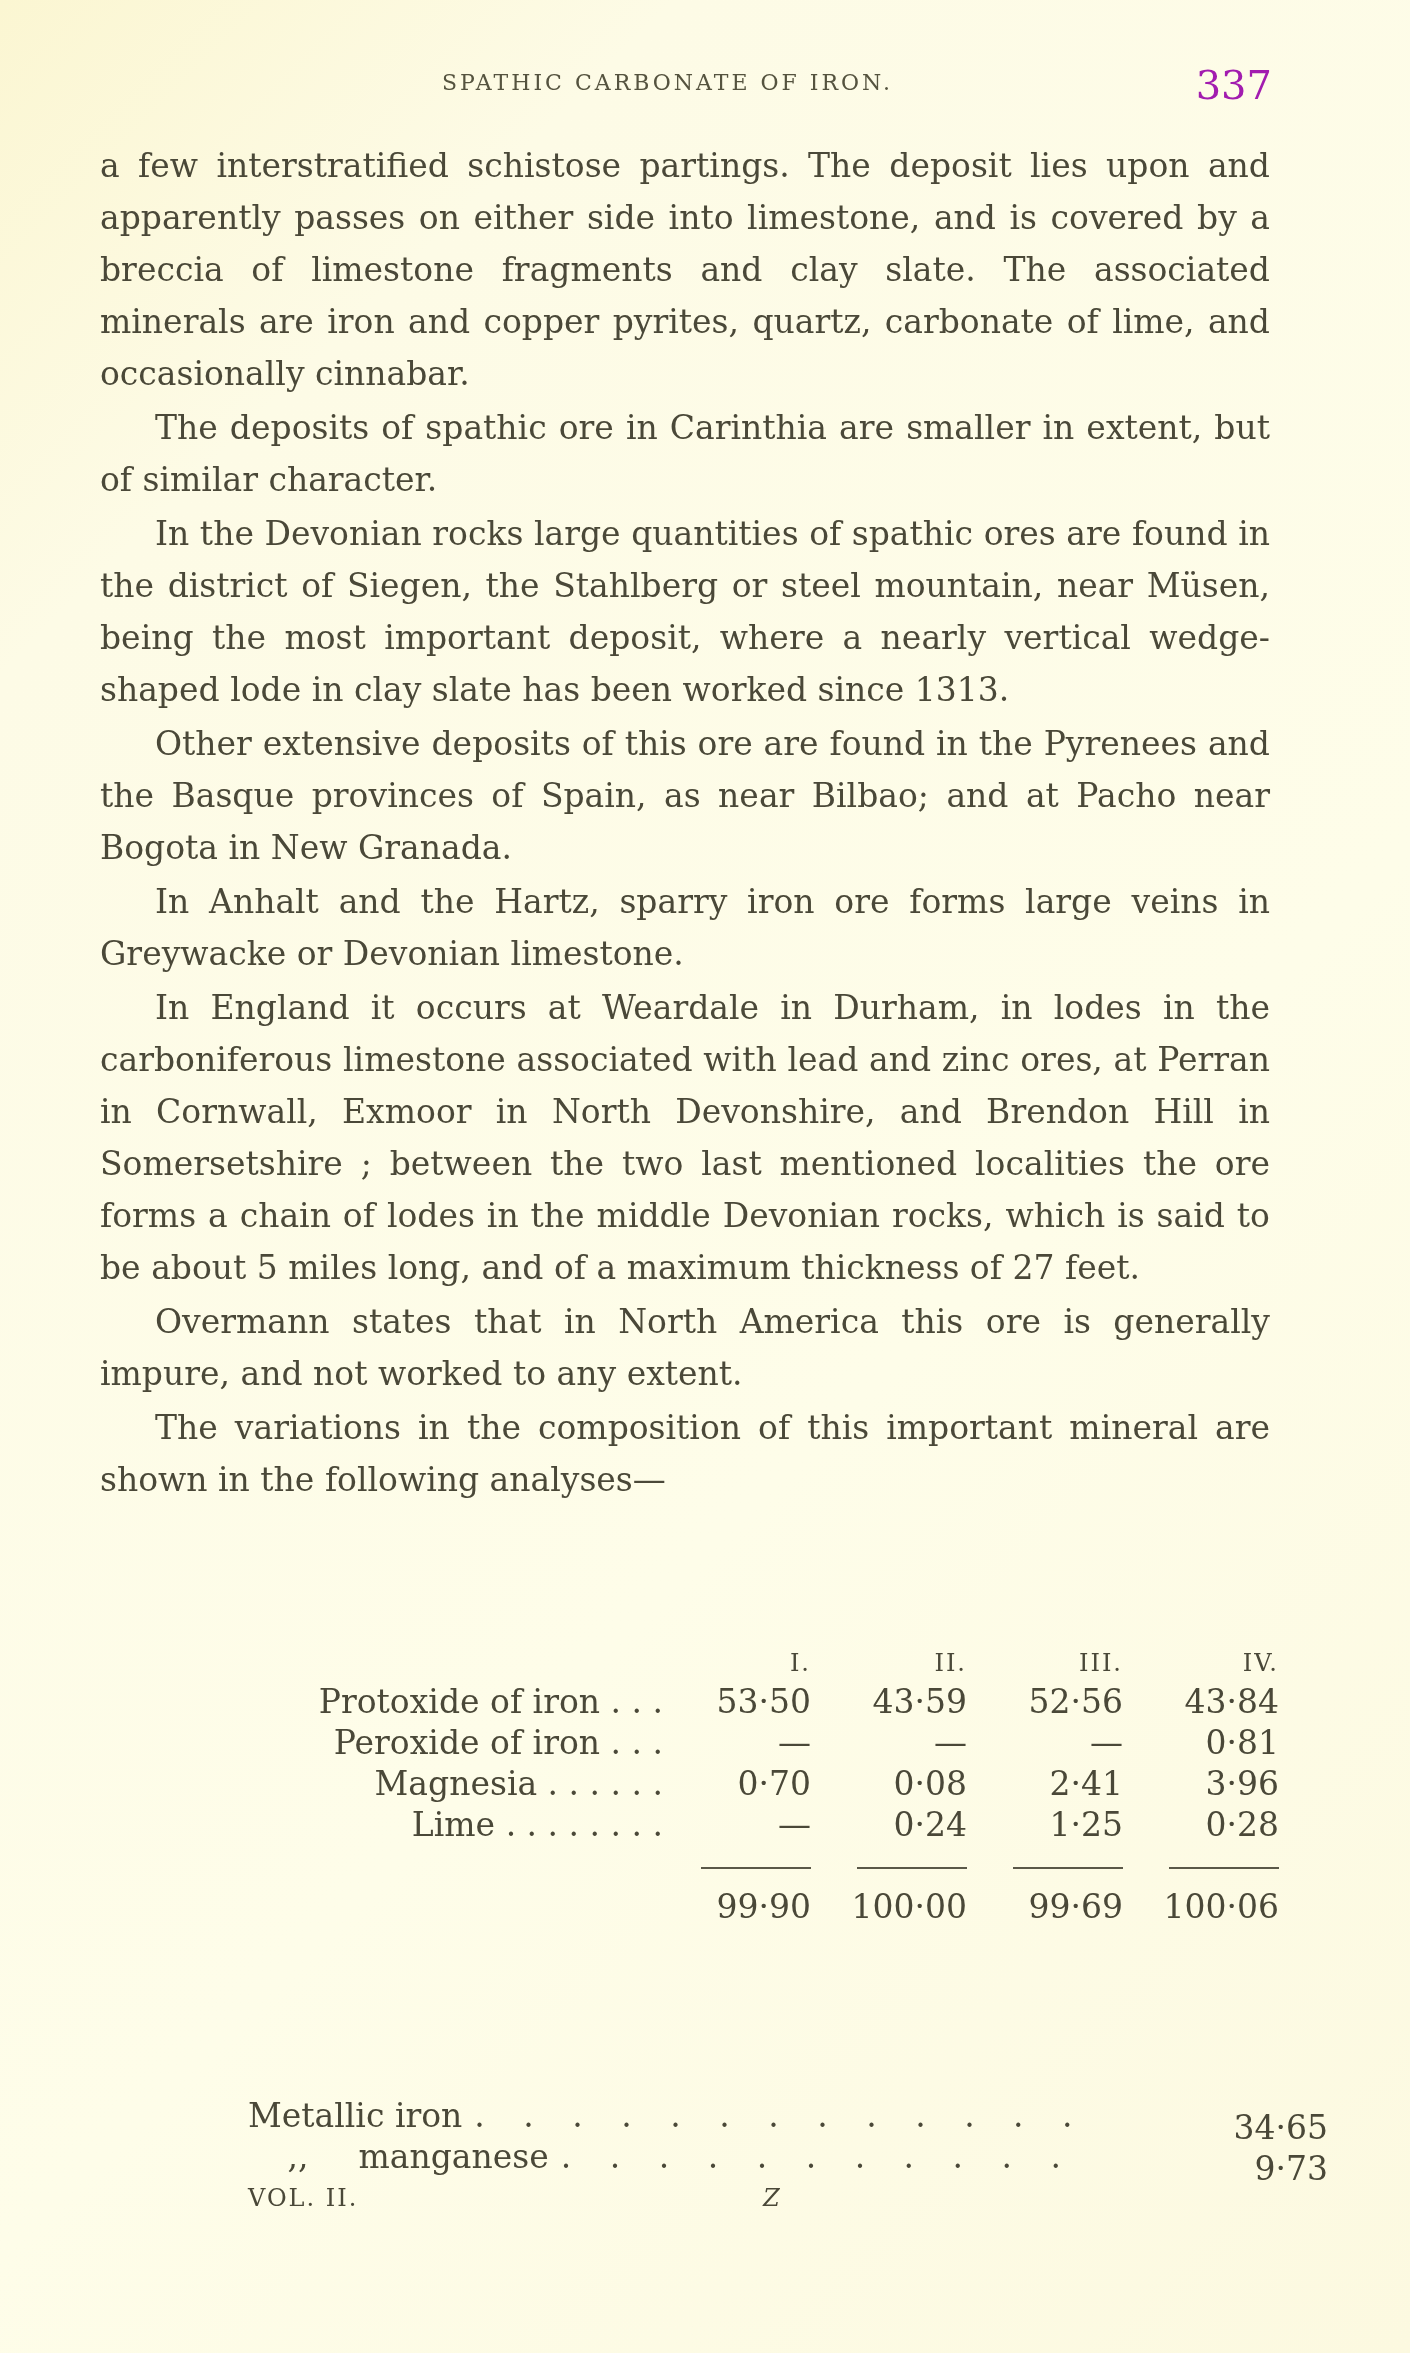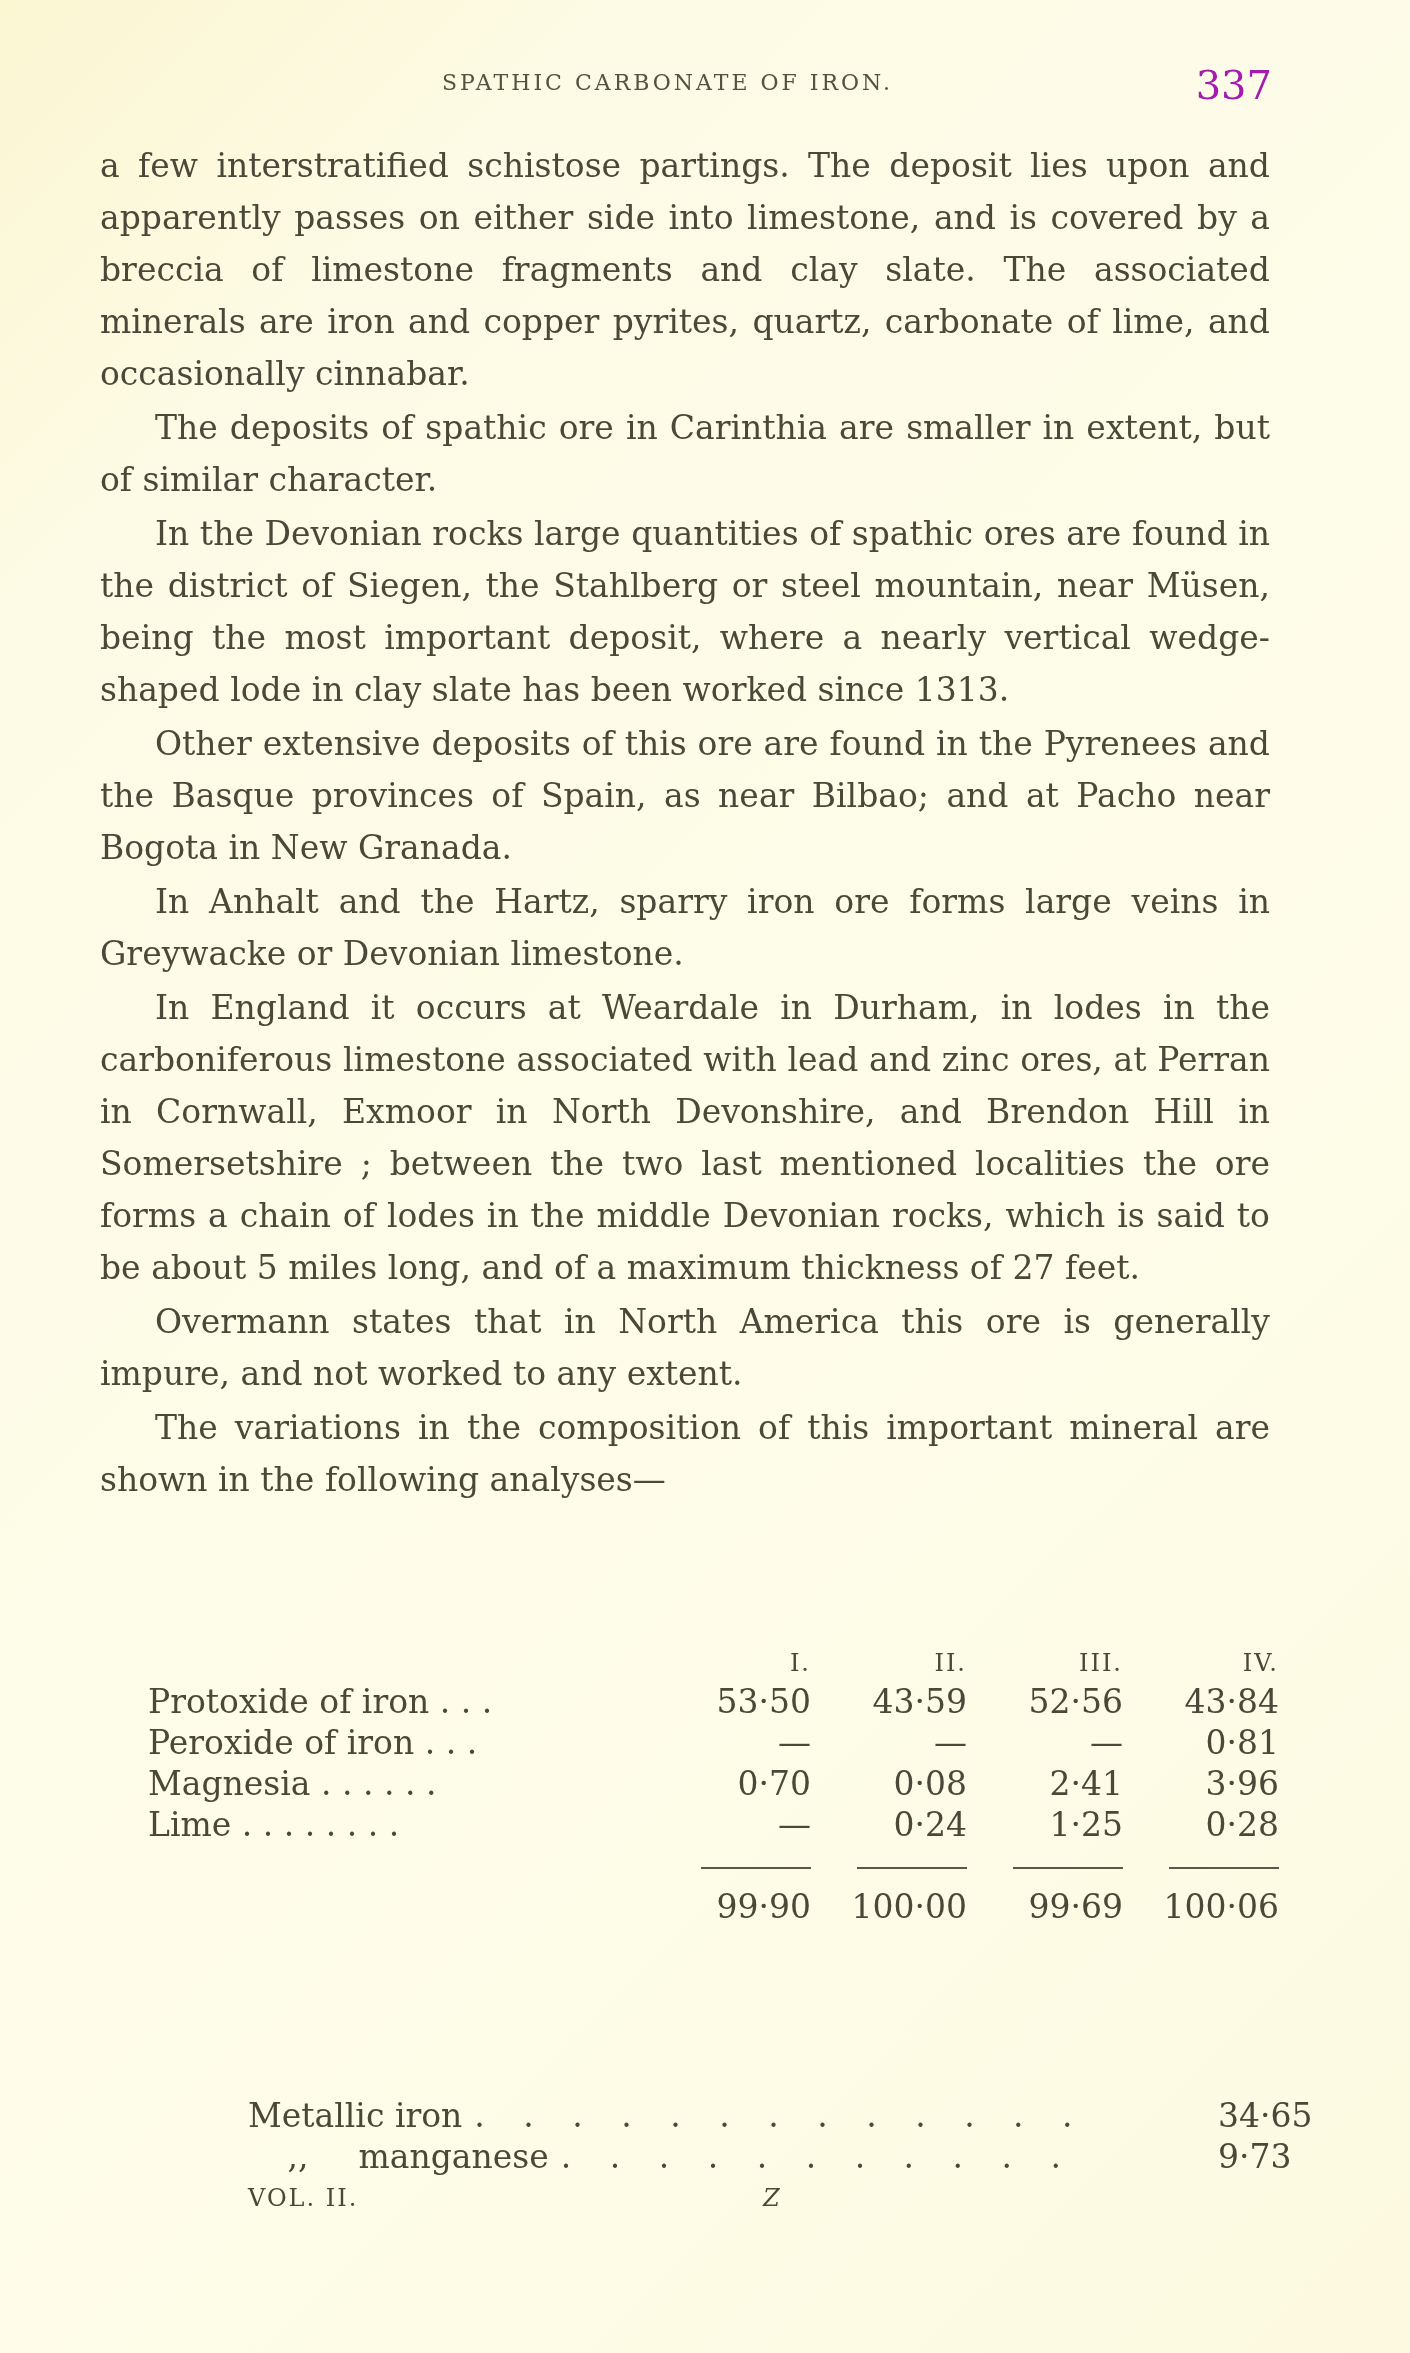--- a/index.html
+++ b/index.html
@@ -79,21 +79,21 @@
     line-height: 41px;
     vertical-align: middle;
   }
   table.analyses th {
     font-size: 24px;
     letter-spacing: 2px;
     height: 36px;
     line-height: 36px;
     text-align: right;
   }
-  .col-label { width: 515px; text-align: left; white-space: nowrap; }
+  .col-label { width: 515px; text-align: right; white-space: nowrap; }
   .col-val { width: 148px; text-align: right; padding-right: 8px !important; }
   .rule-row td { height: 30px; line-height: 30px; }
   .rule {
     display: inline-block;
     width: 110px;
     border-top: 2px solid #5a5848;
     vertical-align: middle;
   }
   .total-row td { height: 60px; line-height: 60px; }
   .metallic {
@@ -109,21 +109,21 @@
     line-height: 41px;
   }
   .metallic-row .m-label { white-space: nowrap; }
   .metallic-row .m-dots {
     flex: 1;
     overflow: hidden;
     white-space: nowrap;
     letter-spacing: 14px;
     padding-left: 12px;
   }
-  .metallic-row .m-val { text-align: left; min-width: 110px; padding-left: 10px; }
+  .metallic-row .m-val { text-align: right; min-width: 110px; padding-left: 10px; margin-top: 12px; }
   .ditto { display: inline-block; width: 100px; text-align: center; }
   .footer {
     position: absolute;
     top: 2184px;
     left: 148px;
     width: 800px;
     height: 40px;
     font-size: 24px;
     letter-spacing: 2px;
   }

